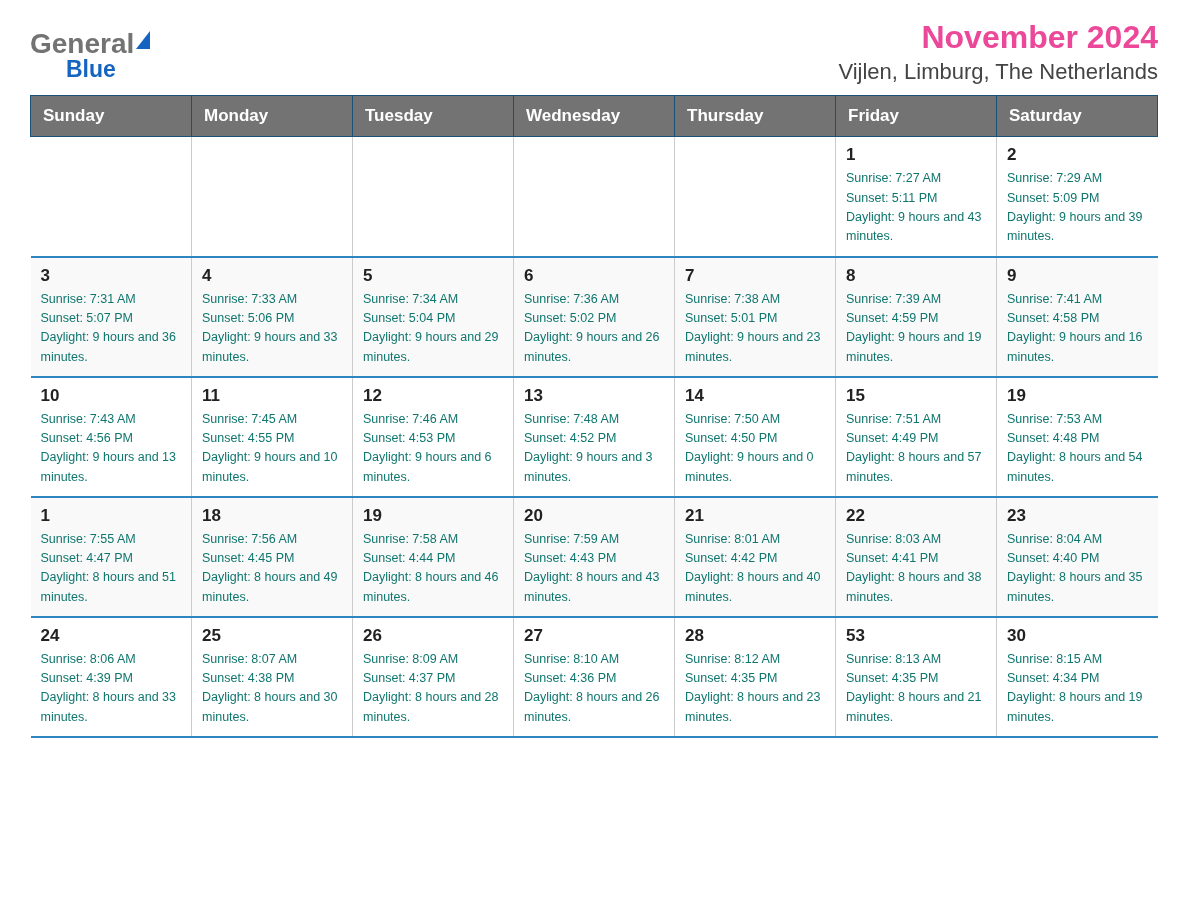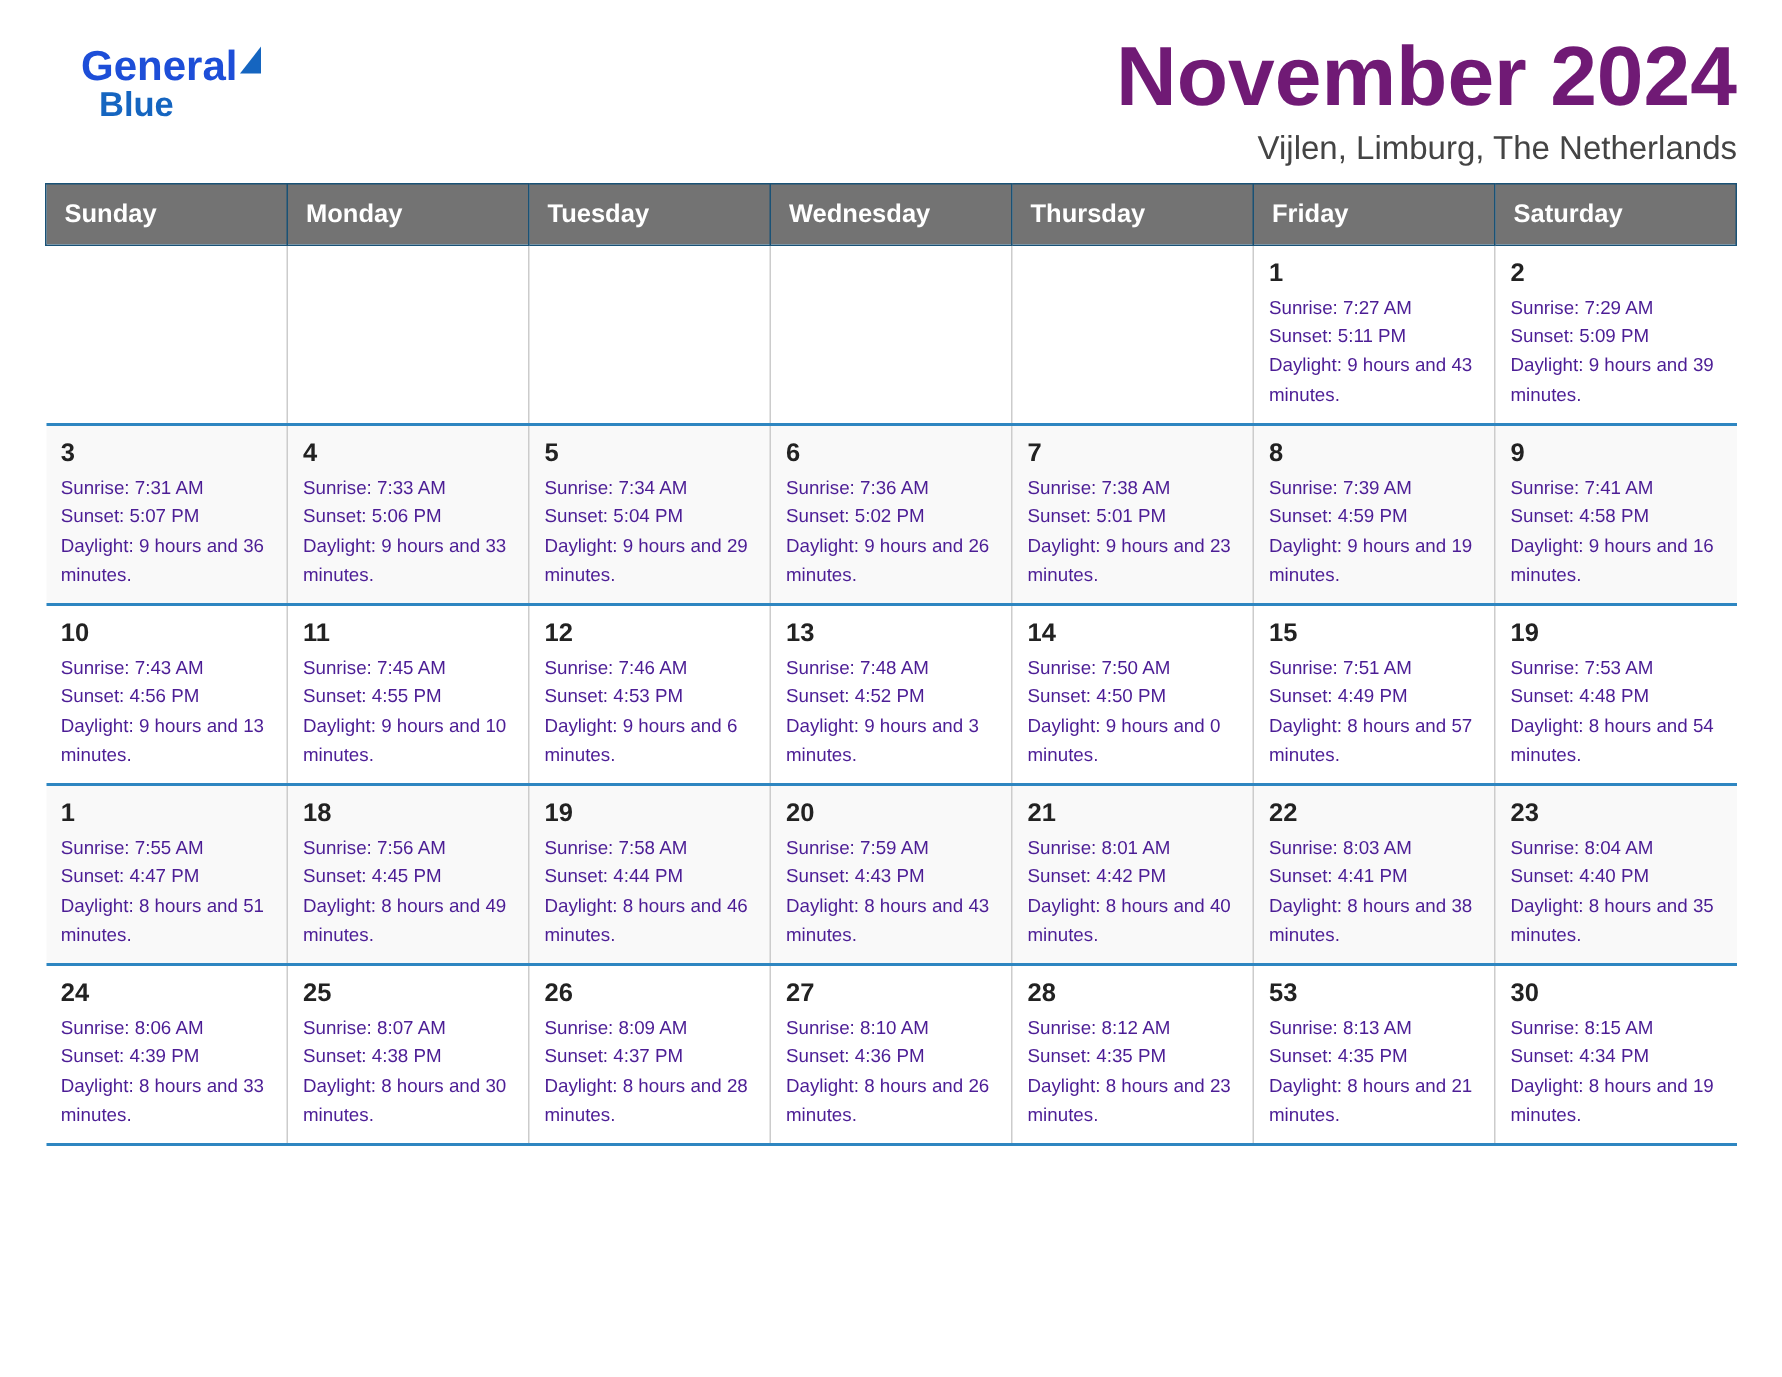--- a/index.html
+++ b/index.html
@@ -19,23 +19,22 @@
     }
     .logo {
       display: flex;
       flex-direction: column;
       align-items: flex-start;
       margin-top: 10px;
     }
     .logo-general {
       font-size: 28px;
       font-weight: bold;
-      color: #1d4ed8;
+      color: #737373;
       line-height: 1;
-      margin-left: 24px;
     }
     .logo-blue {
       font-size: 23px;
       font-weight: bold;
       color: #1565c0;
       line-height: 1;
       margin-left: 36px;
     }
     .logo-triangle {
       display: inline-block;
@@ -45,23 +44,23 @@
       border-bottom: 18px solid #1565c0;
       margin-left: 2px;
       vertical-align: middle;
       position: relative;
       top: -4px;
     }
     .title-block {
       text-align: right;
     }
     .month-title {
-      font-size: 56px;
-      font-weight: bold;
-      color: #701a75;
+      font-size: 32px;
+      font-weight: bold;
+      color: #ec4899;
       line-height: 1.1;
     }
     .location-title {
       font-size: 22px;
       color: #444;
       margin-top: 4px;
     }
     table {
       width: 100%;
       border-collapse: collapse;
@@ -96,21 +95,21 @@
     .day-number {
       font-size: 17px;
       font-weight: bold;
       color: #222;
       display: block;
       margin-bottom: 4px;
     }
     .day-info {
       font-size: 12.5px;
       line-height: 1.55;
-      color: #4c1d95;
+      color: #0f766e;
     }
     tbody tr:nth-child(even) {
       background-color: #f9f9f9;
     }
     tbody tr:nth-child(odd) {
       background-color: #fff;
     }
   </style>
 </head>
 <body>

